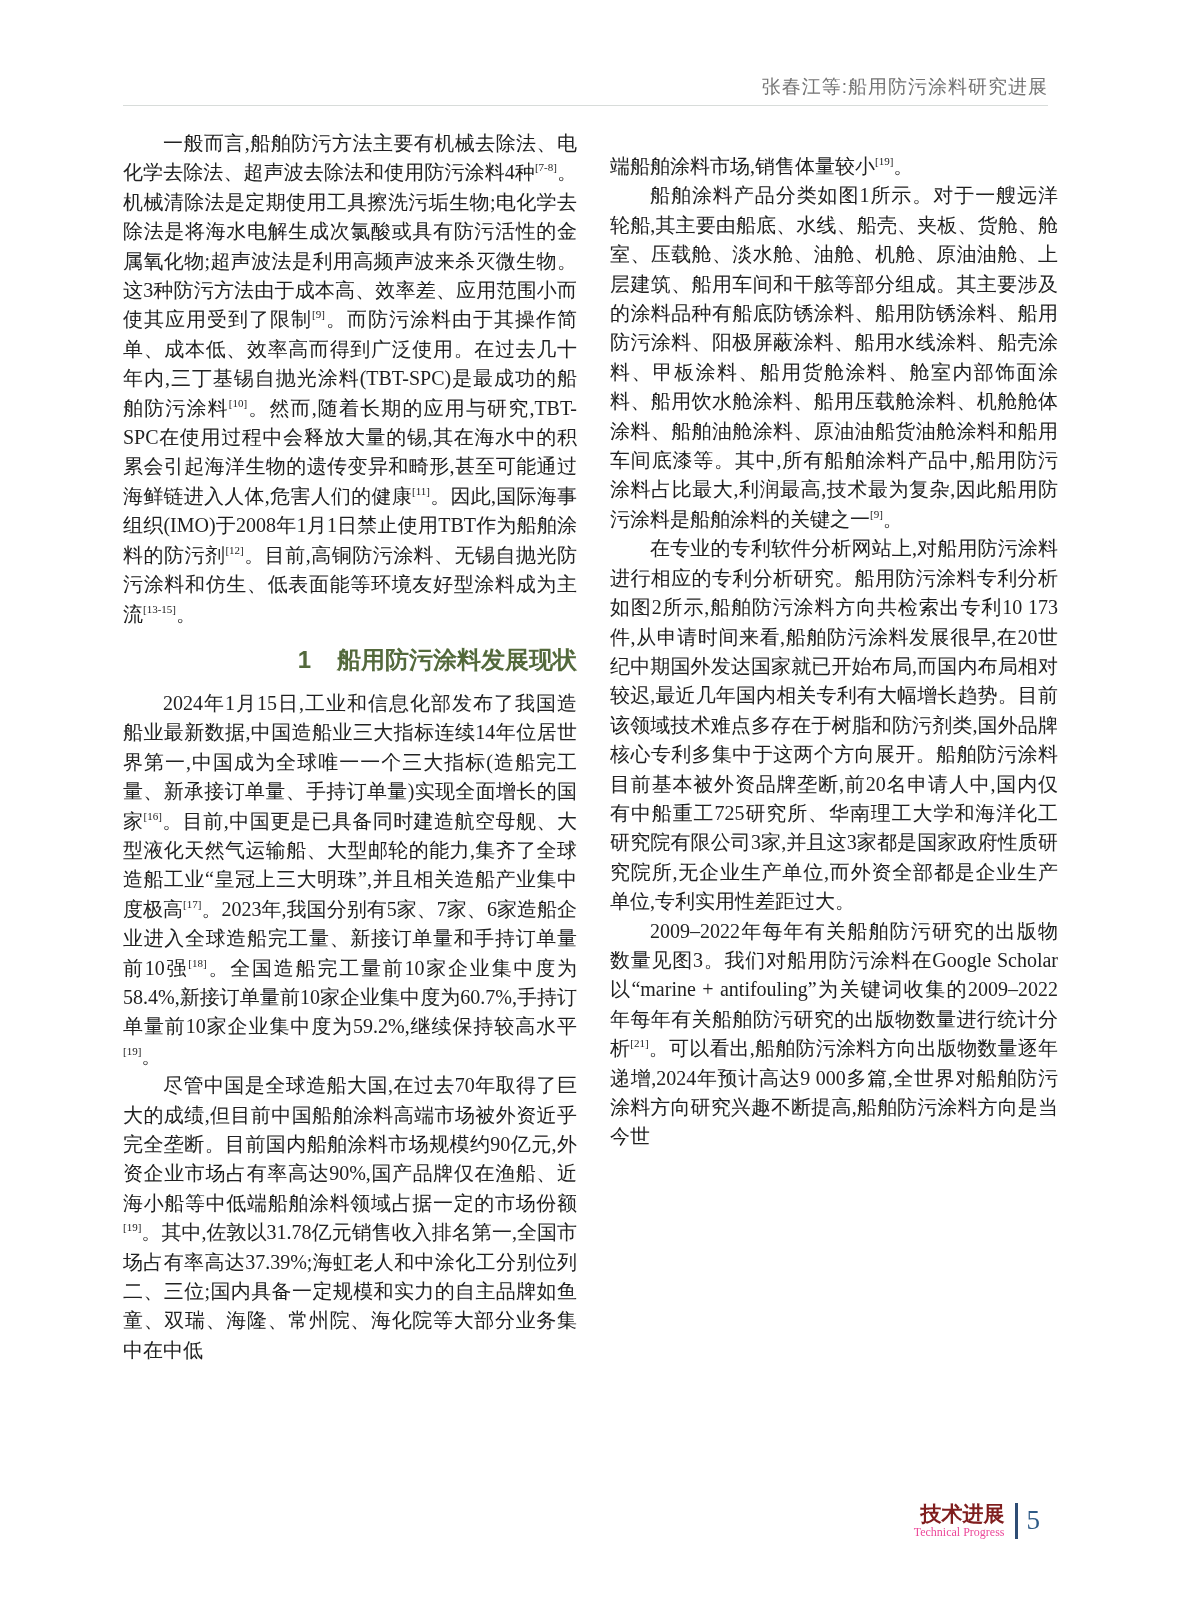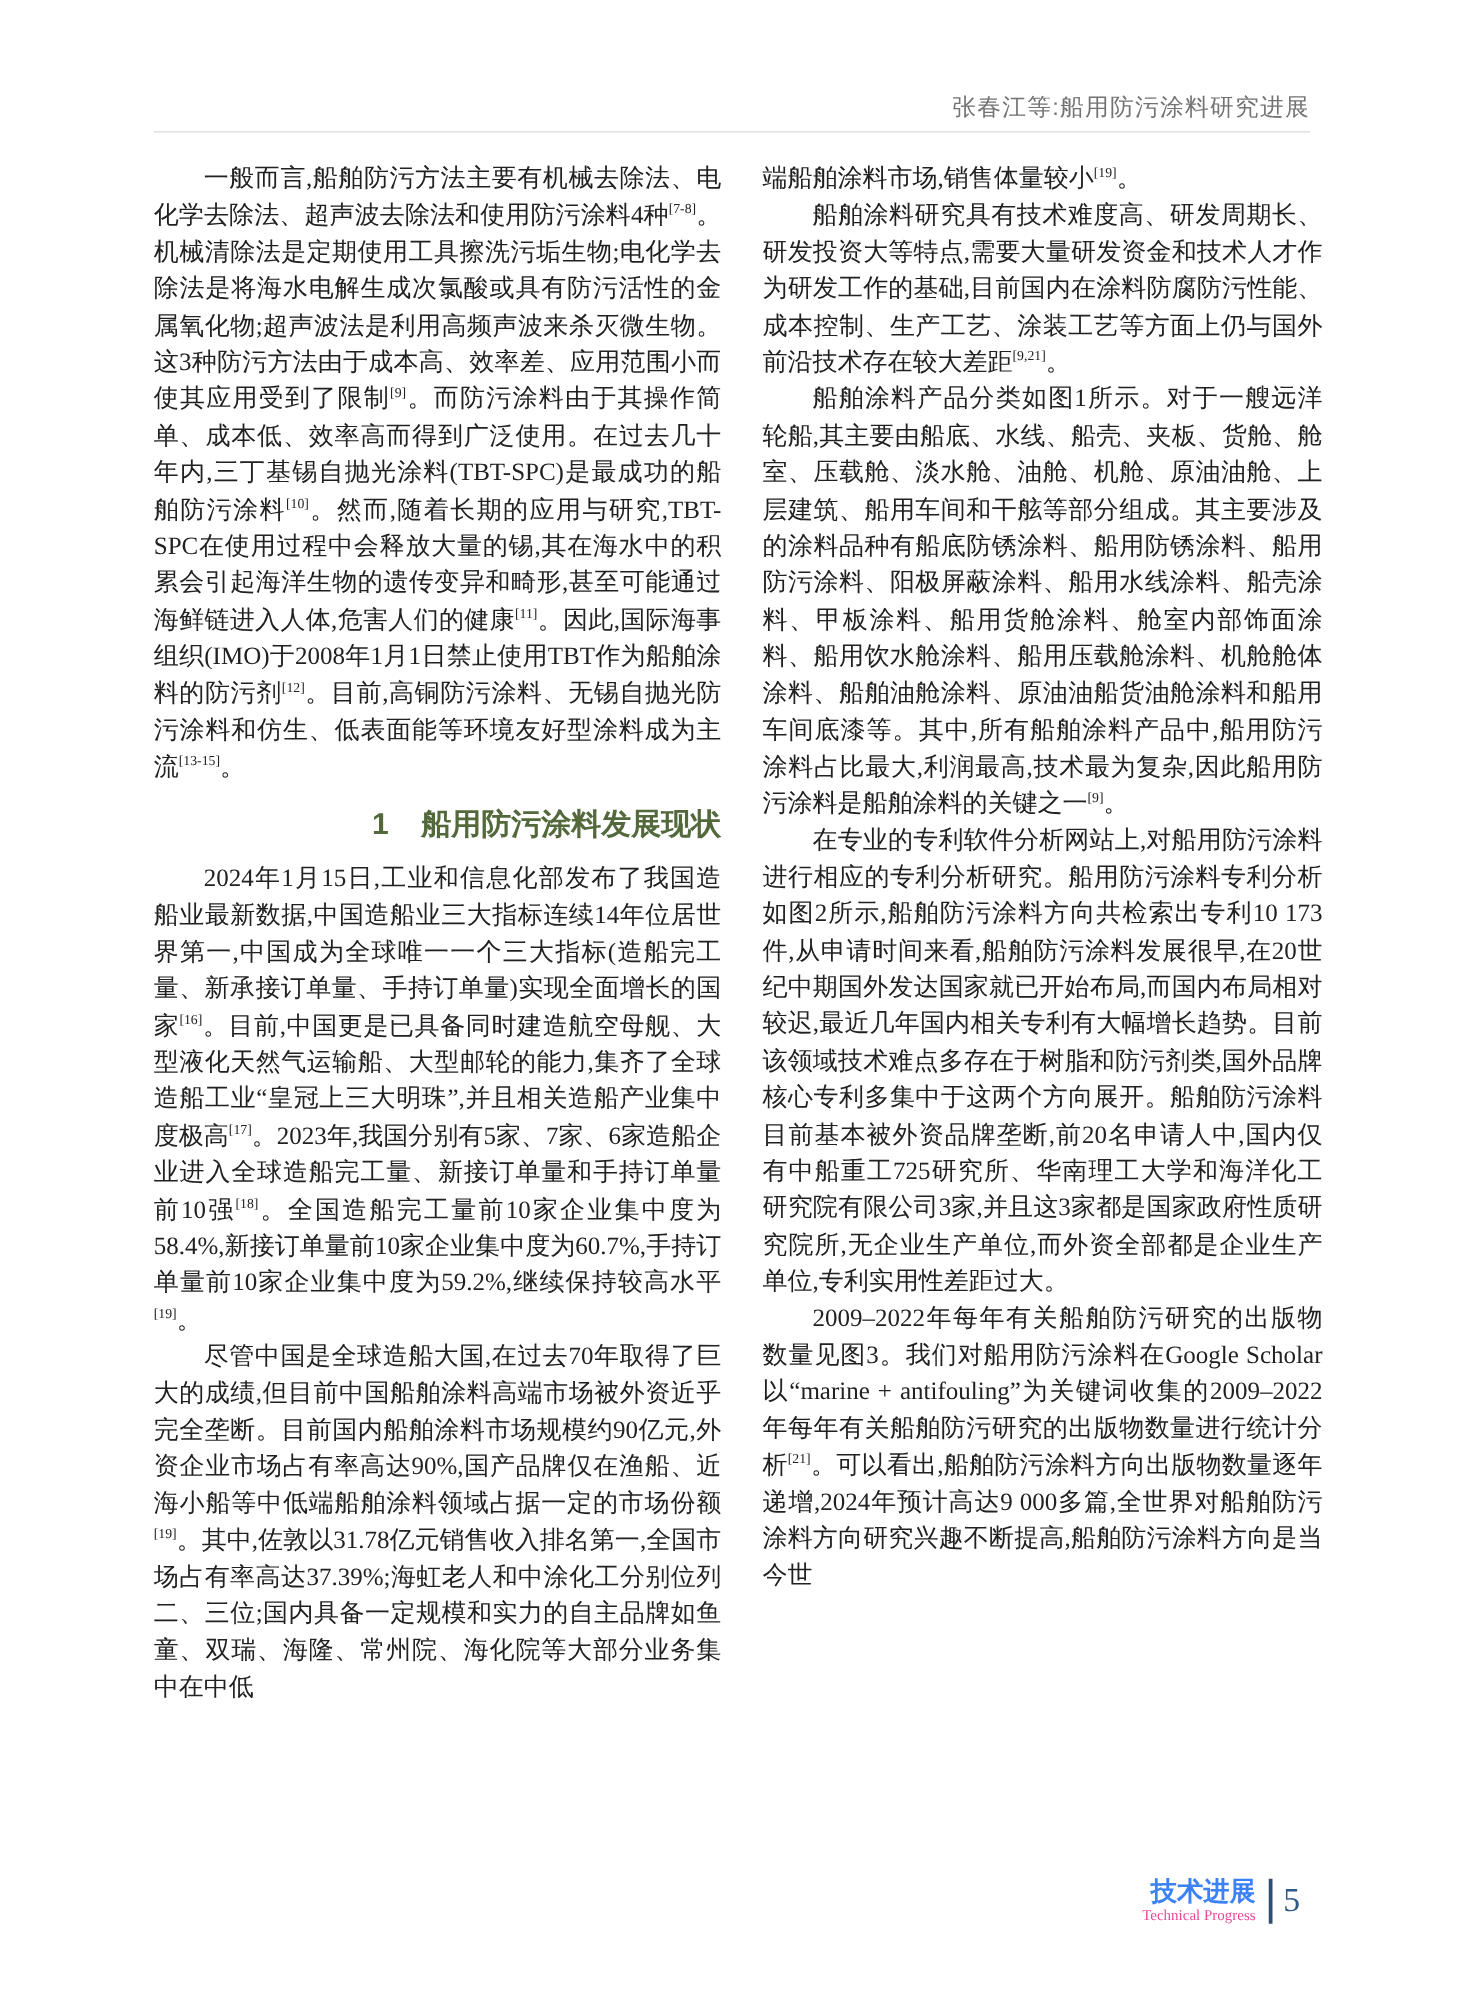--- a/index.html
+++ b/index.html
@@ -21,21 +21,21 @@
     background:#d8dcda;
   }
   
   .column{
     position:absolute;top:129px;
     color:#212121;
     font-size:20px;line-height:29.4px;
     text-align:justify;
   }
   .column-left{left:123px;width:454px;}
-  .column-right{left:610px;width:448px;}
+  .column-right{left:610px;width:448px;margin-top:23px;}
   .para{margin:0;text-indent:2em;}
   .para.cont{text-indent:0;}
   sup.ref{
     font-size:11px;line-height:0;vertical-align:super;
     letter-spacing:0;
   }
   .section-heading{
     margin:16px 0 14px 0;
     font-family:"Liberation Sans","DejaVu Sans",sans-serif;
     font-weight:bold;color:#53693c;
@@ -44,21 +44,21 @@
   }
   .sec-num{margin-right:26px;}
   
   .footer{
     position:absolute;top:1502px;right:147px;
     display:flex;align-items:center;
   }
   .footer-labels{text-align:right;}
   .footer-zh{
     font-family:"Liberation Sans","DejaVu Sans",sans-serif;
-    font-weight:bold;font-size:21px;line-height:23px;color:#3b82f6;
+    font-weight:bold;font-size:21px;line-height:23px;color:#7f1d1d;
   }
   .footer-en{
     font-family:"Liberation Serif","DejaVu Serif",serif;
     font-size:12px;line-height:14px;color:#ec4899;
   }
   .footer-bar{
     width:3px;height:36px;background:#2e4d74;
     margin:0 9px 0 10px;
   }
   .footer-page{
@@ -74,21 +74,20 @@
   <div class="head-rule"></div>
 
   <div class="column column-left">
       <p class="para">一般而言,船舶防污方法主要有机械去除法、电化学去除法、超声波去除法和使用防污涂料4种<sup class="ref">[7-8]</sup>。机械清除法是定期使用工具擦洗污垢生物;电化学去除法是将海水电解生成次氯酸或具有防污活性的金属氧化物;超声波法是利用高频声波来杀灭微生物。这3种防污方法由于成本高、效率差、应用范围小而使其应用受到了限制<sup class="ref">[9]</sup>。而防污涂料由于其操作简单、成本低、效率高而得到广泛使用。在过去几十年内,三丁基锡自抛光涂料(TBT-SPC)是最成功的船舶防污涂料<sup class="ref">[10]</sup>。然而,随着长期的应用与研究,TBT-SPC在使用过程中会释放大量的锡,其在海水中的积累会引起海洋生物的遗传变异和畸形,甚至可能通过海鲜链进入人体,危害人们的健康<sup class="ref">[11]</sup>。因此,国际海事组织(IMO)于2008年1月1日禁止使用TBT作为船舶涂料的防污剂<sup class="ref">[12]</sup>。目前,高铜防污涂料、无锡自抛光防污涂料和仿生、低表面能等环境友好型涂料成为主流<sup class="ref">[13-15]</sup>。</p>
       <h2 class="section-heading"><span class="sec-num">1</span><span class="sec-title">船用防污涂料发展现状</span></h2>
       <p class="para">2024年1月15日,工业和信息化部发布了我国造船业最新数据,中国造船业三大指标连续14年位居世界第一,中国成为全球唯一一个三大指标(造船完工量、新承接订单量、手持订单量)实现全面增长的国家<sup class="ref">[16]</sup>。目前,中国更是已具备同时建造航空母舰、大型液化天然气运输船、大型邮轮的能力,集齐了全球造船工业“皇冠上三大明珠”,并且相关造船产业集中度极高<sup class="ref">[17]</sup>。2023年,我国分别有5家、7家、6家造船企业进入全球造船完工量、新接订单量和手持订单量前10强<sup class="ref">[18]</sup>。全国造船完工量前10家企业集中度为58.4%,新接订单量前10家企业集中度为60.7%,手持订单量前10家企业集中度为59.2%,继续保持较高水平<sup class="ref">[19]</sup>。</p>
       <p class="para">尽管中国是全球造船大国,在过去70年取得了巨大的成绩,但目前中国船舶涂料高端市场被外资近乎完全垄断。目前国内船舶涂料市场规模约90亿元,外资企业市场占有率高达90%,国产品牌仅在渔船、近海小船等中低端船舶涂料领域占据一定的市场份额<sup class="ref">[19]</sup>。其中,佐敦以31.78亿元销售收入排名第一,全国市场占有率高达37.39%;海虹老人和中涂化工分别位列二、三位;国内具备一定规模和实力的自主品牌如鱼童、双瑞、海隆、常州院、海化院等大部分业务集中在中低</p>
     </div>
   <div class="column column-right">
       <p class="para cont">端船舶涂料市场,销售体量较小<sup class="ref">[19]</sup>。</p>
-      <p class="para">船舶涂料研究具有技术难度高、研发周期长、研发投资大等特点,需要大量研发资金和技术人才作为研发工作的基础,目前国内在涂料防腐防污性能、成本控制、生产工艺、涂装工艺等方面上仍与国外前沿技术存在较大差距<sup class="ref">[9,21]</sup>。</p>
       <p class="para">船舶涂料产品分类如图1所示。对于一艘远洋轮船,其主要由船底、水线、船壳、夹板、货舱、舱室、压载舱、淡水舱、油舱、机舱、原油油舱、上层建筑、船用车间和干舷等部分组成。其主要涉及的涂料品种有船底防锈涂料、船用防锈涂料、船用防污涂料、阳极屏蔽涂料、船用水线涂料、船壳涂料、甲板涂料、船用货舱涂料、舱室内部饰面涂料、船用饮水舱涂料、船用压载舱涂料、机舱舱体涂料、船舶油舱涂料、原油油船货油舱涂料和船用车间底漆等。其中,所有船舶涂料产品中,船用防污涂料占比最大,利润最高,技术最为复杂,因此船用防污涂料是船舶涂料的关键之一<sup class="ref">[9]</sup>。</p>
       <p class="para">在专业的专利软件分析网站上,对船用防污涂料进行相应的专利分析研究。船用防污涂料专利分析如图2所示,船舶防污涂料方向共检索出专利10 173件,从申请时间来看,船舶防污涂料发展很早,在20世纪中期国外发达国家就已开始布局,而国内布局相对较迟,最近几年国内相关专利有大幅增长趋势。目前该领域技术难点多存在于树脂和防污剂类,国外品牌核心专利多集中于这两个方向展开。船舶防污涂料目前基本被外资品牌垄断,前20名申请人中,国内仅有中船重工725研究所、华南理工大学和海洋化工研究院有限公司3家,并且这3家都是国家政府性质研究院所,无企业生产单位,而外资全部都是企业生产单位,专利实用性差距过大。</p>
       <p class="para">2009–2022年每年有关船舶防污研究的出版物数量见图3。我们对船用防污涂料在Google Scholar以“marine + antifouling”为关键词收集的2009–2022年每年有关船舶防污研究的出版物数量进行统计分析<sup class="ref">[21]</sup>。可以看出,船舶防污涂料方向出版物数量逐年递增,2024年预计高达9 000多篇,全世界对船舶防污涂料方向研究兴趣不断提高,船舶防污涂料方向是当今世</p>
     </div>
 
   <div class="footer">
     <div class="footer-labels">
       <div class="footer-zh">技术进展</div>
       <div class="footer-en">Technical Progress</div>
     </div>

